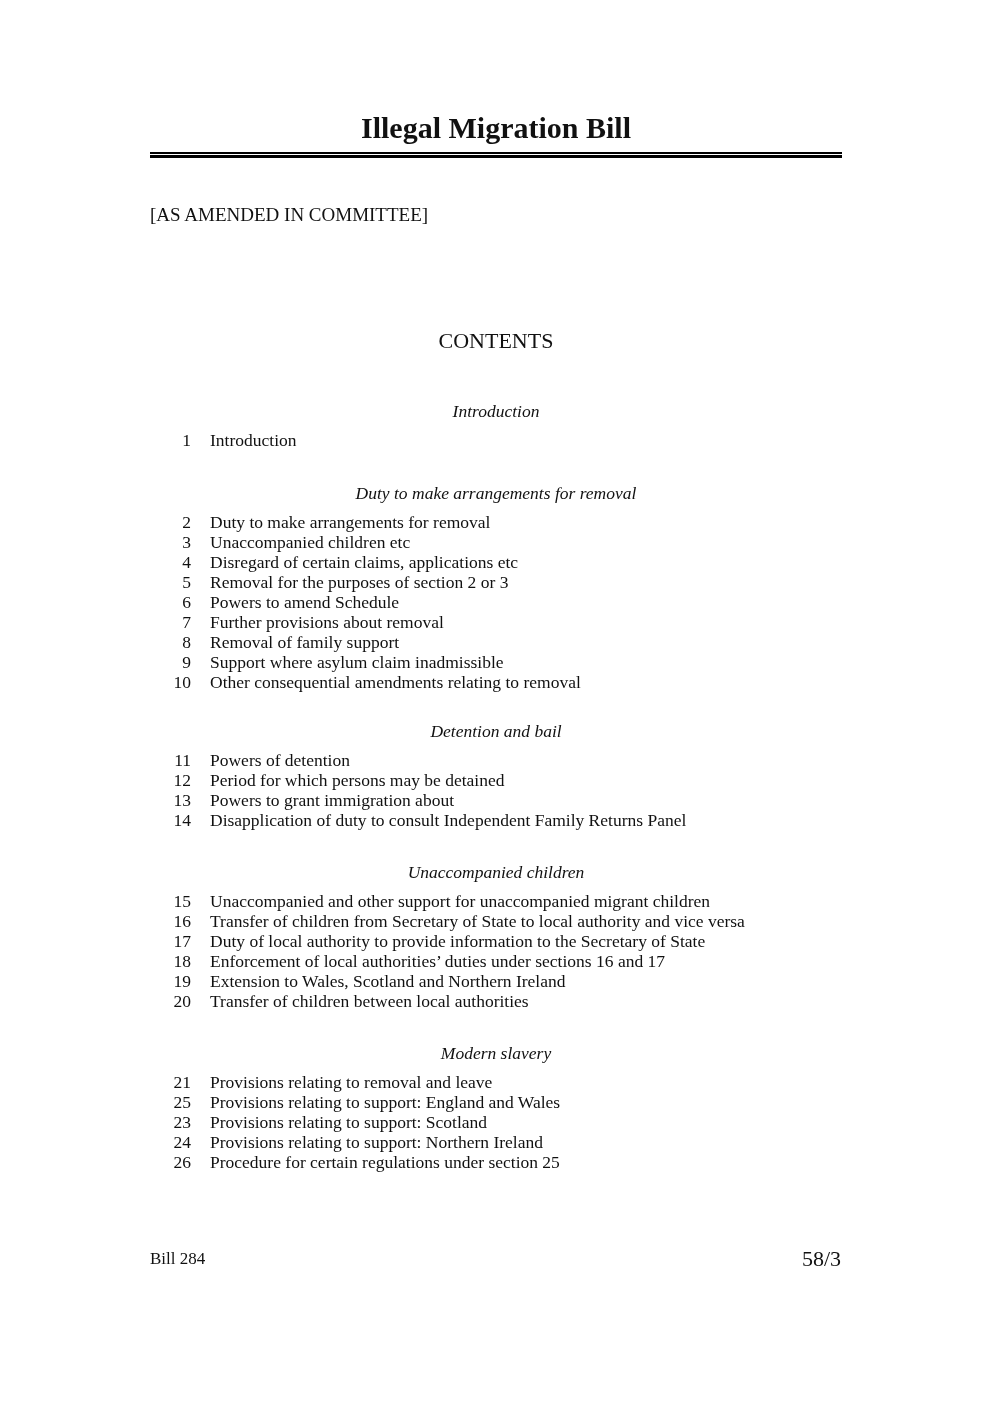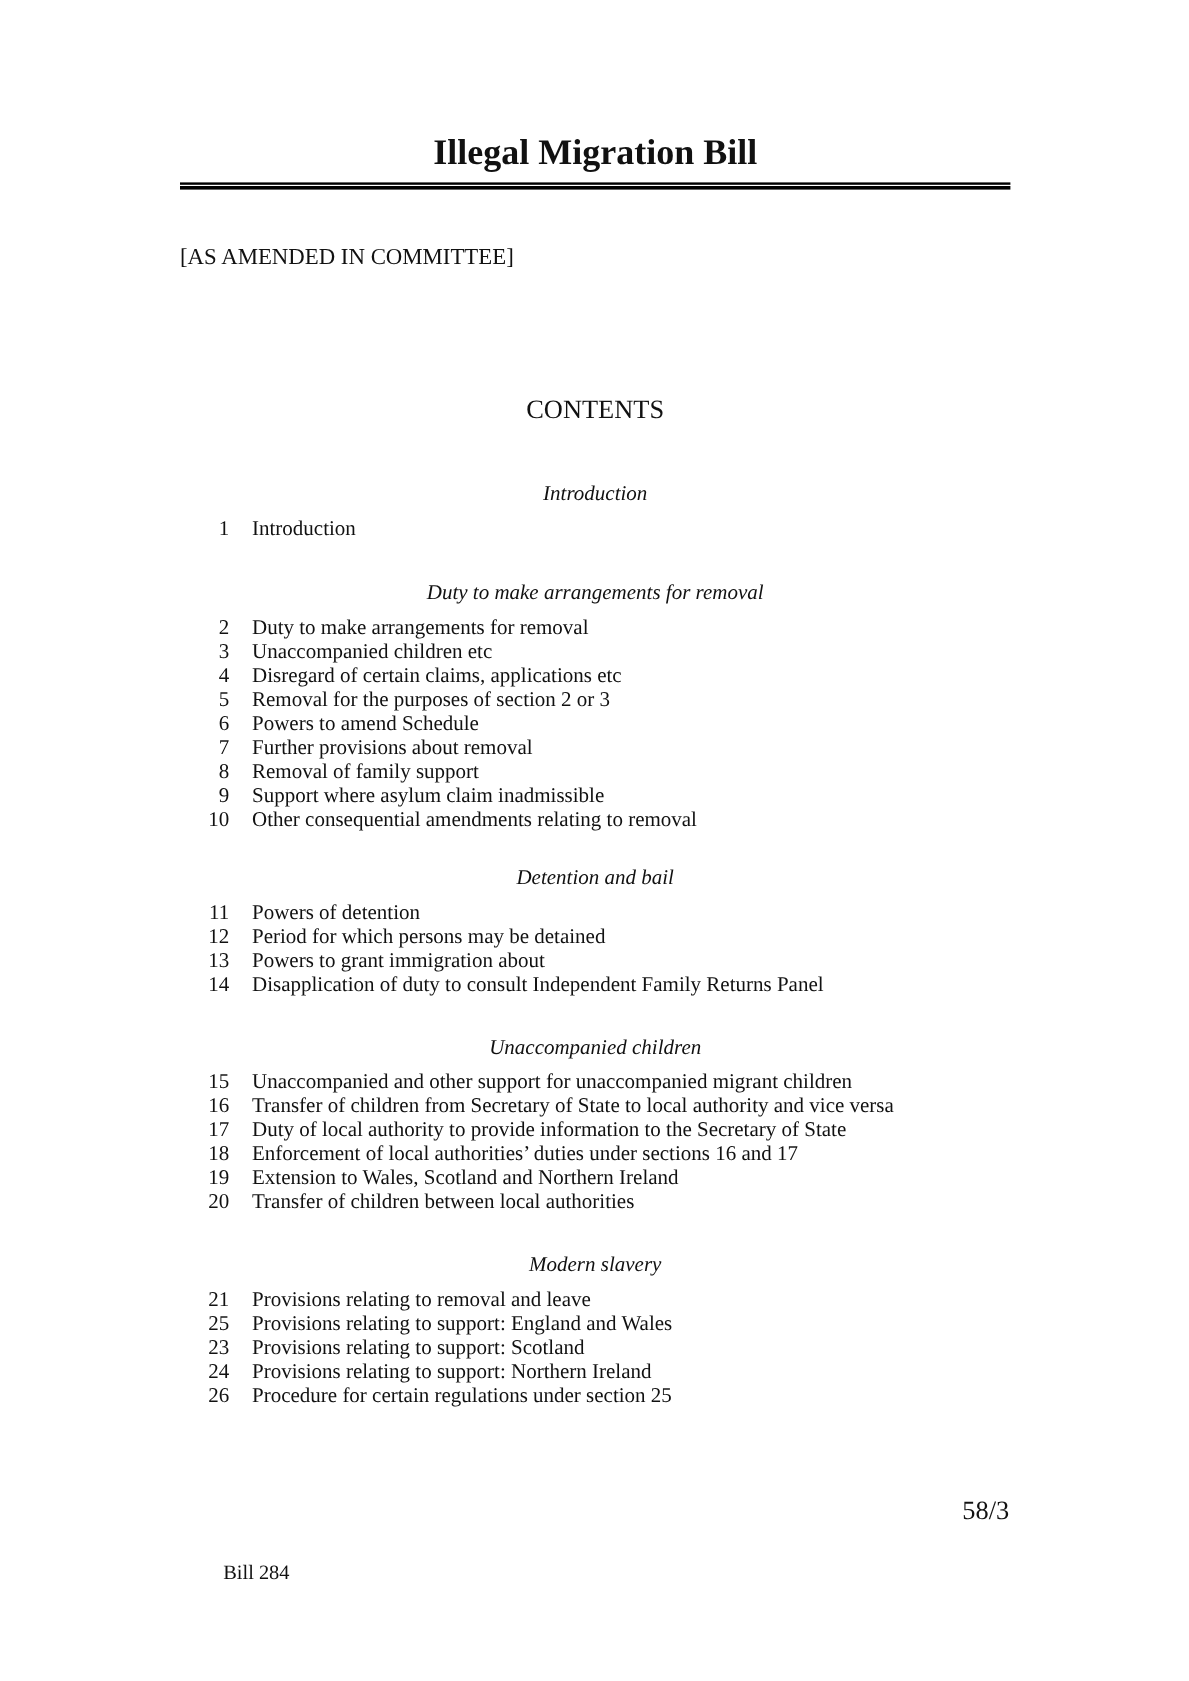--- a/index.html
+++ b/index.html
@@ -23,21 +23,21 @@
     }
     .toc { position: absolute; left: 150px; width: 700px; top: 400px; }
     .section { }
     .section-heading {
       text-align: center; font-style: italic; font-size: 17.5px; line-height: 22px;
       width: 692px; margin-bottom: 8px;
     }
     .entry { display: flex; font-size: 17.5px; line-height: 20px; height: 20px; white-space: nowrap; }
     .entry-num { width: 60px; text-align: right; padding-right: 19px; box-sizing: border-box; }
     .entry-title { flex: 1; }
-    .footer-left { position: absolute; left: 150px; top: 1300px; font-size: 17px; line-height: 22px; margin-left: 36px; }
+    .footer-left { position: absolute; left: 150px; top: 1248px; font-size: 17px; line-height: 22px; }
     .footer-right { position: absolute; right: 150px; top: 1248px; font-size: 22px; line-height: 22px; }
   </style>
 </head>
 <body>
 
 <div class="page-title">Illegal Migration Bill</div>
 <div class="rule-thin"></div>
 <div class="rule-thick"></div>
 <div class="subtitle">[AS AMENDED IN COMMITTEE]</div>
 <div class="contents-heading">CONTENTS</div>

